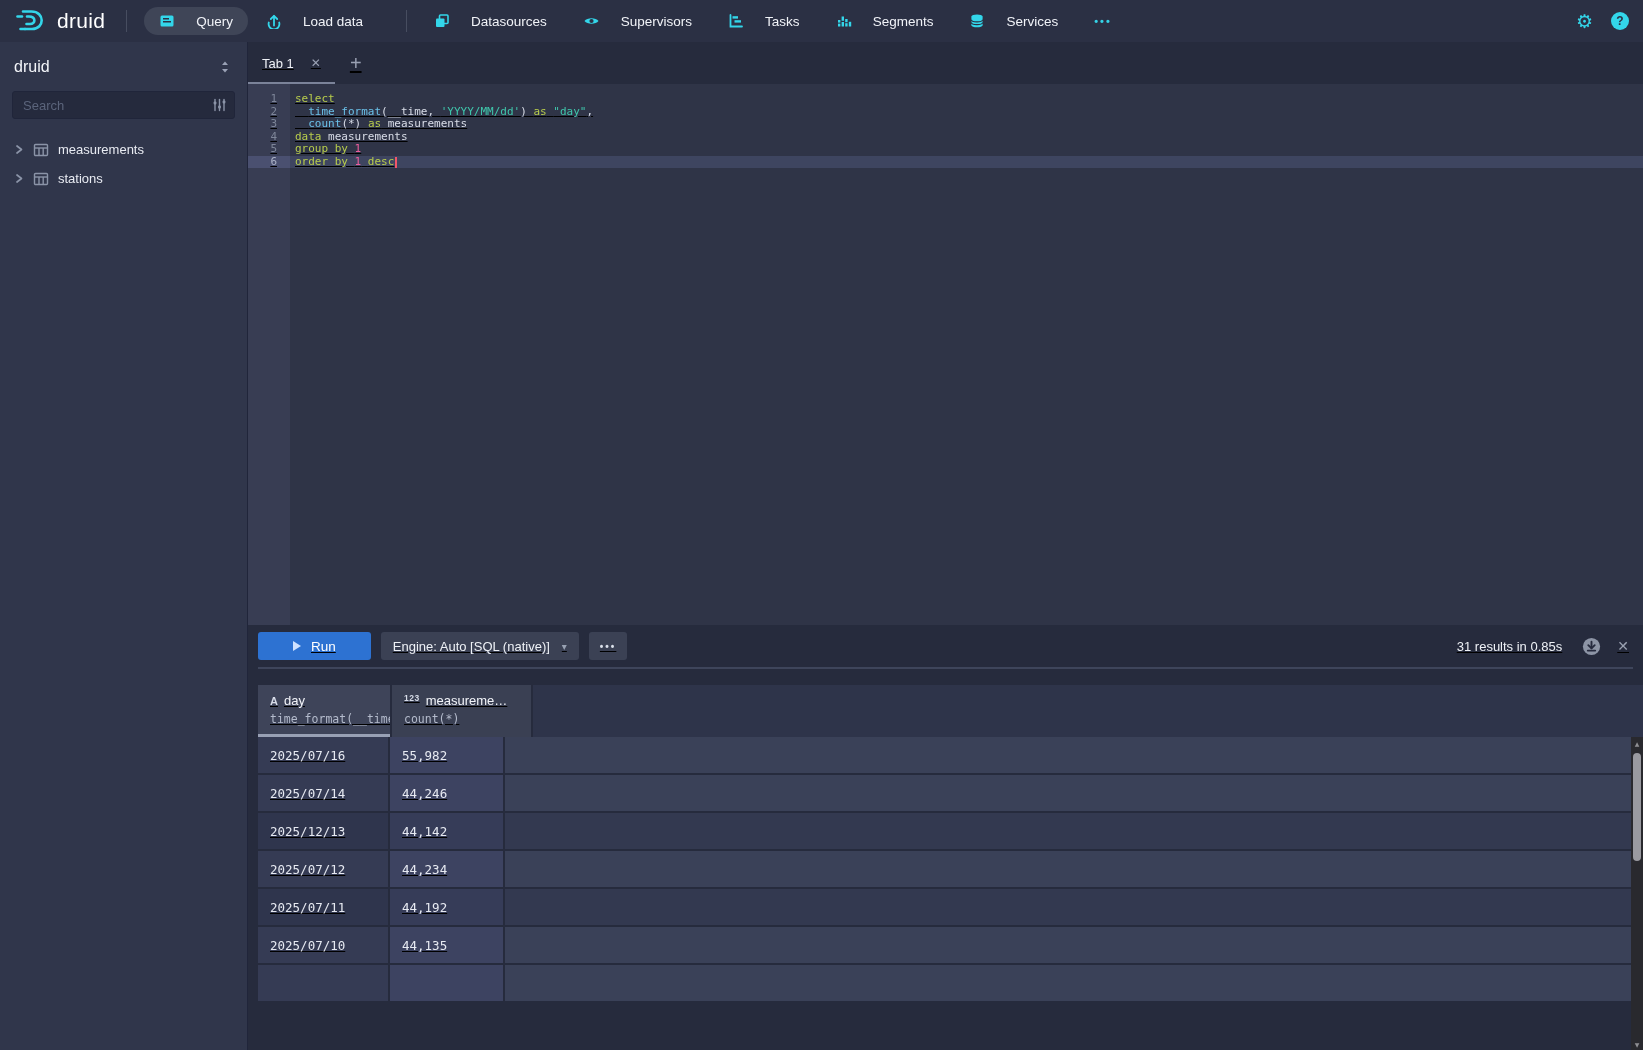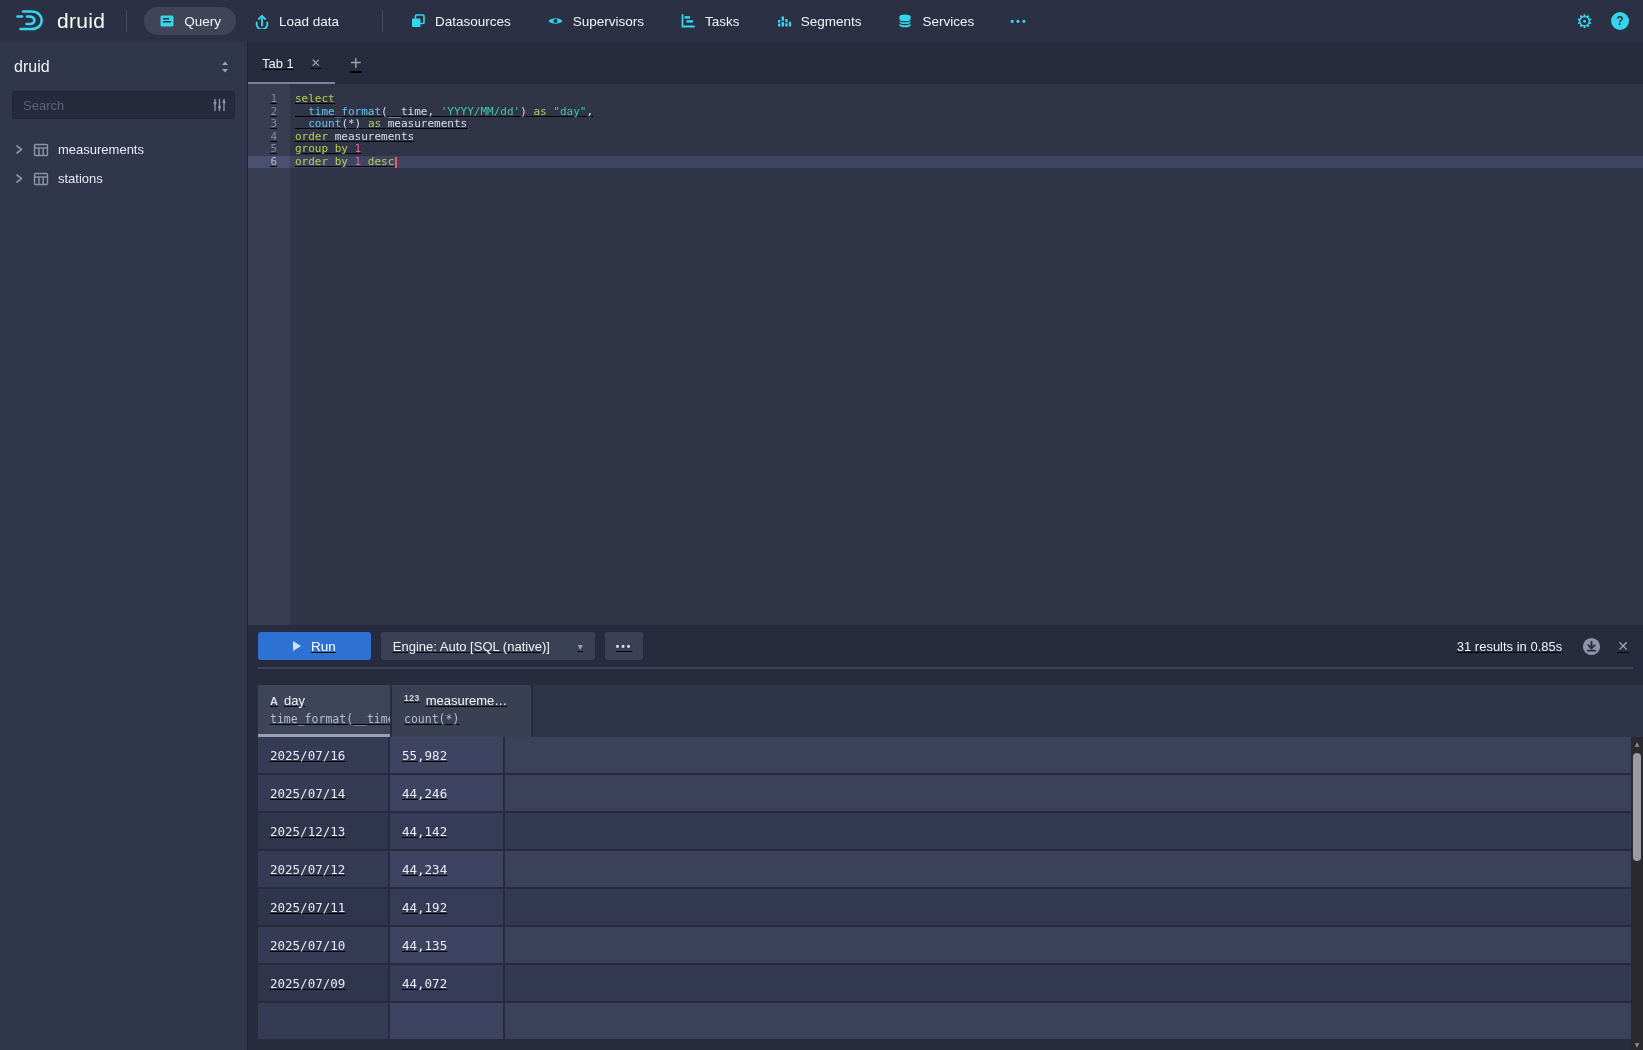--- a/index.html
+++ b/index.html
@@ -5,21 +5,21 @@
   * { margin:0; padding:0; box-sizing:border-box; }
   html,body { width:1643px; height:1050px; overflow:hidden; background:#262b3d;
     font-family:"Liberation Sans", sans-serif; }
 
   
   .navbar { height:42px; display:flex; align-items:center; background:#2b3044; padding:0 14px; }
   .brand { display:flex; align-items:center; gap:9px; margin-right:4px; }
   .brand-name { color:#ffffff; font-size:21px; font-weight:500; letter-spacing:.3px; }
   .nav-sep { width:1px; height:22px; background:#474d60; margin:0 17px; }
   .nav-items { display:flex; align-items:center; }
-  .nav-item { display:flex; align-items:center; gap:9px; color:#f1f3f8; font-size:13.5px;
+  .nav-item { display:flex; align-items:center; gap:21px; color:#f1f3f8; font-size:13.5px;
     padding:6px 10px; margin-right:16px; cursor:pointer; white-space:nowrap; }
   .nav-item.pill { background:#3f4557; border-radius:16px; padding:6px 15px; margin-right:8px; }
   .nav-item svg { flex:none; }
   .more-dots { color:#35d4e8; font-size:11px; letter-spacing:2px; font-weight:bold; }
   .nav-right { margin-left:auto; display:flex; align-items:center; gap:18px; }
   .glyph { font-family:"DejaVu Sans", sans-serif; }
   .gear { color:#33d6ea; font-size:19px; line-height:1; cursor:pointer; }
   .help-circle { width:18px; height:18px; border-radius:50%; background:#33d6ea; color:#2b3044;
     font-size:12px; font-weight:bold; display:flex; align-items:center; justify-content:center; cursor:pointer; }
 
@@ -63,21 +63,21 @@
   .ed-line.current .ln { background:#4a5070; color:#aab1c5; }
   .cursor { display:inline-block; width:2px; height:11px; background:#f2566a; vertical-align:text-bottom; margin-left:1px; }
 
   
   .results { height:425px; flex:none; background:#262b3d; position:relative; display:flex; flex-direction:column; }
   .run-bar { height:42px; flex:none; display:flex; align-items:center; padding:0 14px 0 10px; gap:10px; }
   .btn { height:28px; border-radius:3px; display:flex; align-items:center; border:none; cursor:pointer;
     font-size:13px; font-family:"Liberation Sans",sans-serif; }
   .btn-run { background:#2d72d2; color:#ffffff; padding:0 35px; gap:10px; font-size:13.5px; }
   .play-tri { width:0; height:0; border-left:8px solid #cfe2ff; border-top:5px solid transparent; border-bottom:5px solid transparent; }
-  .btn-engine { background:#3b4154; color:#eef1f6; padding:0 12px; gap:28px;text-align:center; }
+  .btn-engine { background:#3b4154; color:#eef1f6; padding:0 12px; gap:12px;text-align:center; }
   .caret { color:#98a1b2; font-size:10px; }
   .btn-more { background:#3b4154; color:#dbe0ea; padding:0 11px; font-size:10px; letter-spacing:2px; font-weight:bold; }
   .run-spacer { flex:1; }
   .results-summary { color:#eef1f6; font-size:13px; margin-right:10px; }
   .panel-close { color:#9aa1b1; font-size:14px; cursor:pointer; margin-left:6px; }
   .hr-divider { height:2px; flex:none; background:#3e455b; margin:0 10px; }
 
   .table-area { flex:1; overflow:hidden; position:relative; margin:16px 0 0 10px; }
   .thead { display:flex; height:52px; }
   .th { position:relative; padding:8px 0 0 12px; margin-right:2px; overflow:hidden; }
@@ -271,21 +271,21 @@
           <div class="ed-line">
             <span class="ln">2</span>
             <span class="code"><span class="tok-pl">  </span><span class="tok-fn">time_format</span><span class="tok-pl">(__time, </span><span class="tok-str">'YYYY/MM/dd'</span><span class="tok-pl">) </span><span class="tok-kw">as</span><span class="tok-pl"> </span><span class="tok-str">"day"</span><span class="tok-pl">,</span></span>
           </div>
           <div class="ed-line">
             <span class="ln">3</span>
             <span class="code"><span class="tok-pl">  </span><span class="tok-fn">count</span><span class="tok-pl">(*) </span><span class="tok-kw">as</span><span class="tok-pl"> measurements</span></span>
           </div>
           <div class="ed-line">
             <span class="ln">4</span>
-            <span class="code"><span class="tok-kw">order</span><span class="tok-pl"> measurements</span></span>
+            <span class="code"><span class="tok-kw">data</span><span class="tok-pl"> measurements</span></span>
           </div>
           <div class="ed-line">
             <span class="ln">5</span>
             <span class="code"><span class="tok-kw">group by</span><span class="tok-pl"> </span><span class="tok-num">1</span></span>
           </div>
           <div class="ed-line current">
             <span class="ln">6</span>
             <span class="code"><span class="tok-kw">order by</span><span class="tok-pl"> </span><span class="tok-num">1</span><span class="tok-pl"> </span><span class="tok-kw">desc</span><span class="cursor"></span></span>
           </div>
         </div>
@@ -361,25 +361,20 @@
             <div class="trow even">
               <div class="td c1">2025/07/11</div>
               <div class="td c2">44,192</div>
               <div class="td fill"></div>
             </div>
             <div class="trow odd">
               <div class="td c1">2025/07/10</div>
               <div class="td c2">44,135</div>
               <div class="td fill"></div>
             </div>
-            <div class="trow even">
-              <div class="td c1">2025/07/09</div>
-              <div class="td c2">44,072</div>
-              <div class="td fill"></div>
-            </div>
             <div class="trow odd">
               <div class="td c1"></div>
               <div class="td c2"></div>
               <div class="td fill"></div>
             </div>
           </div>
       </div>
 
       <div class="v-scrollbar">
         <div class="sb-arrow">▲</div>

